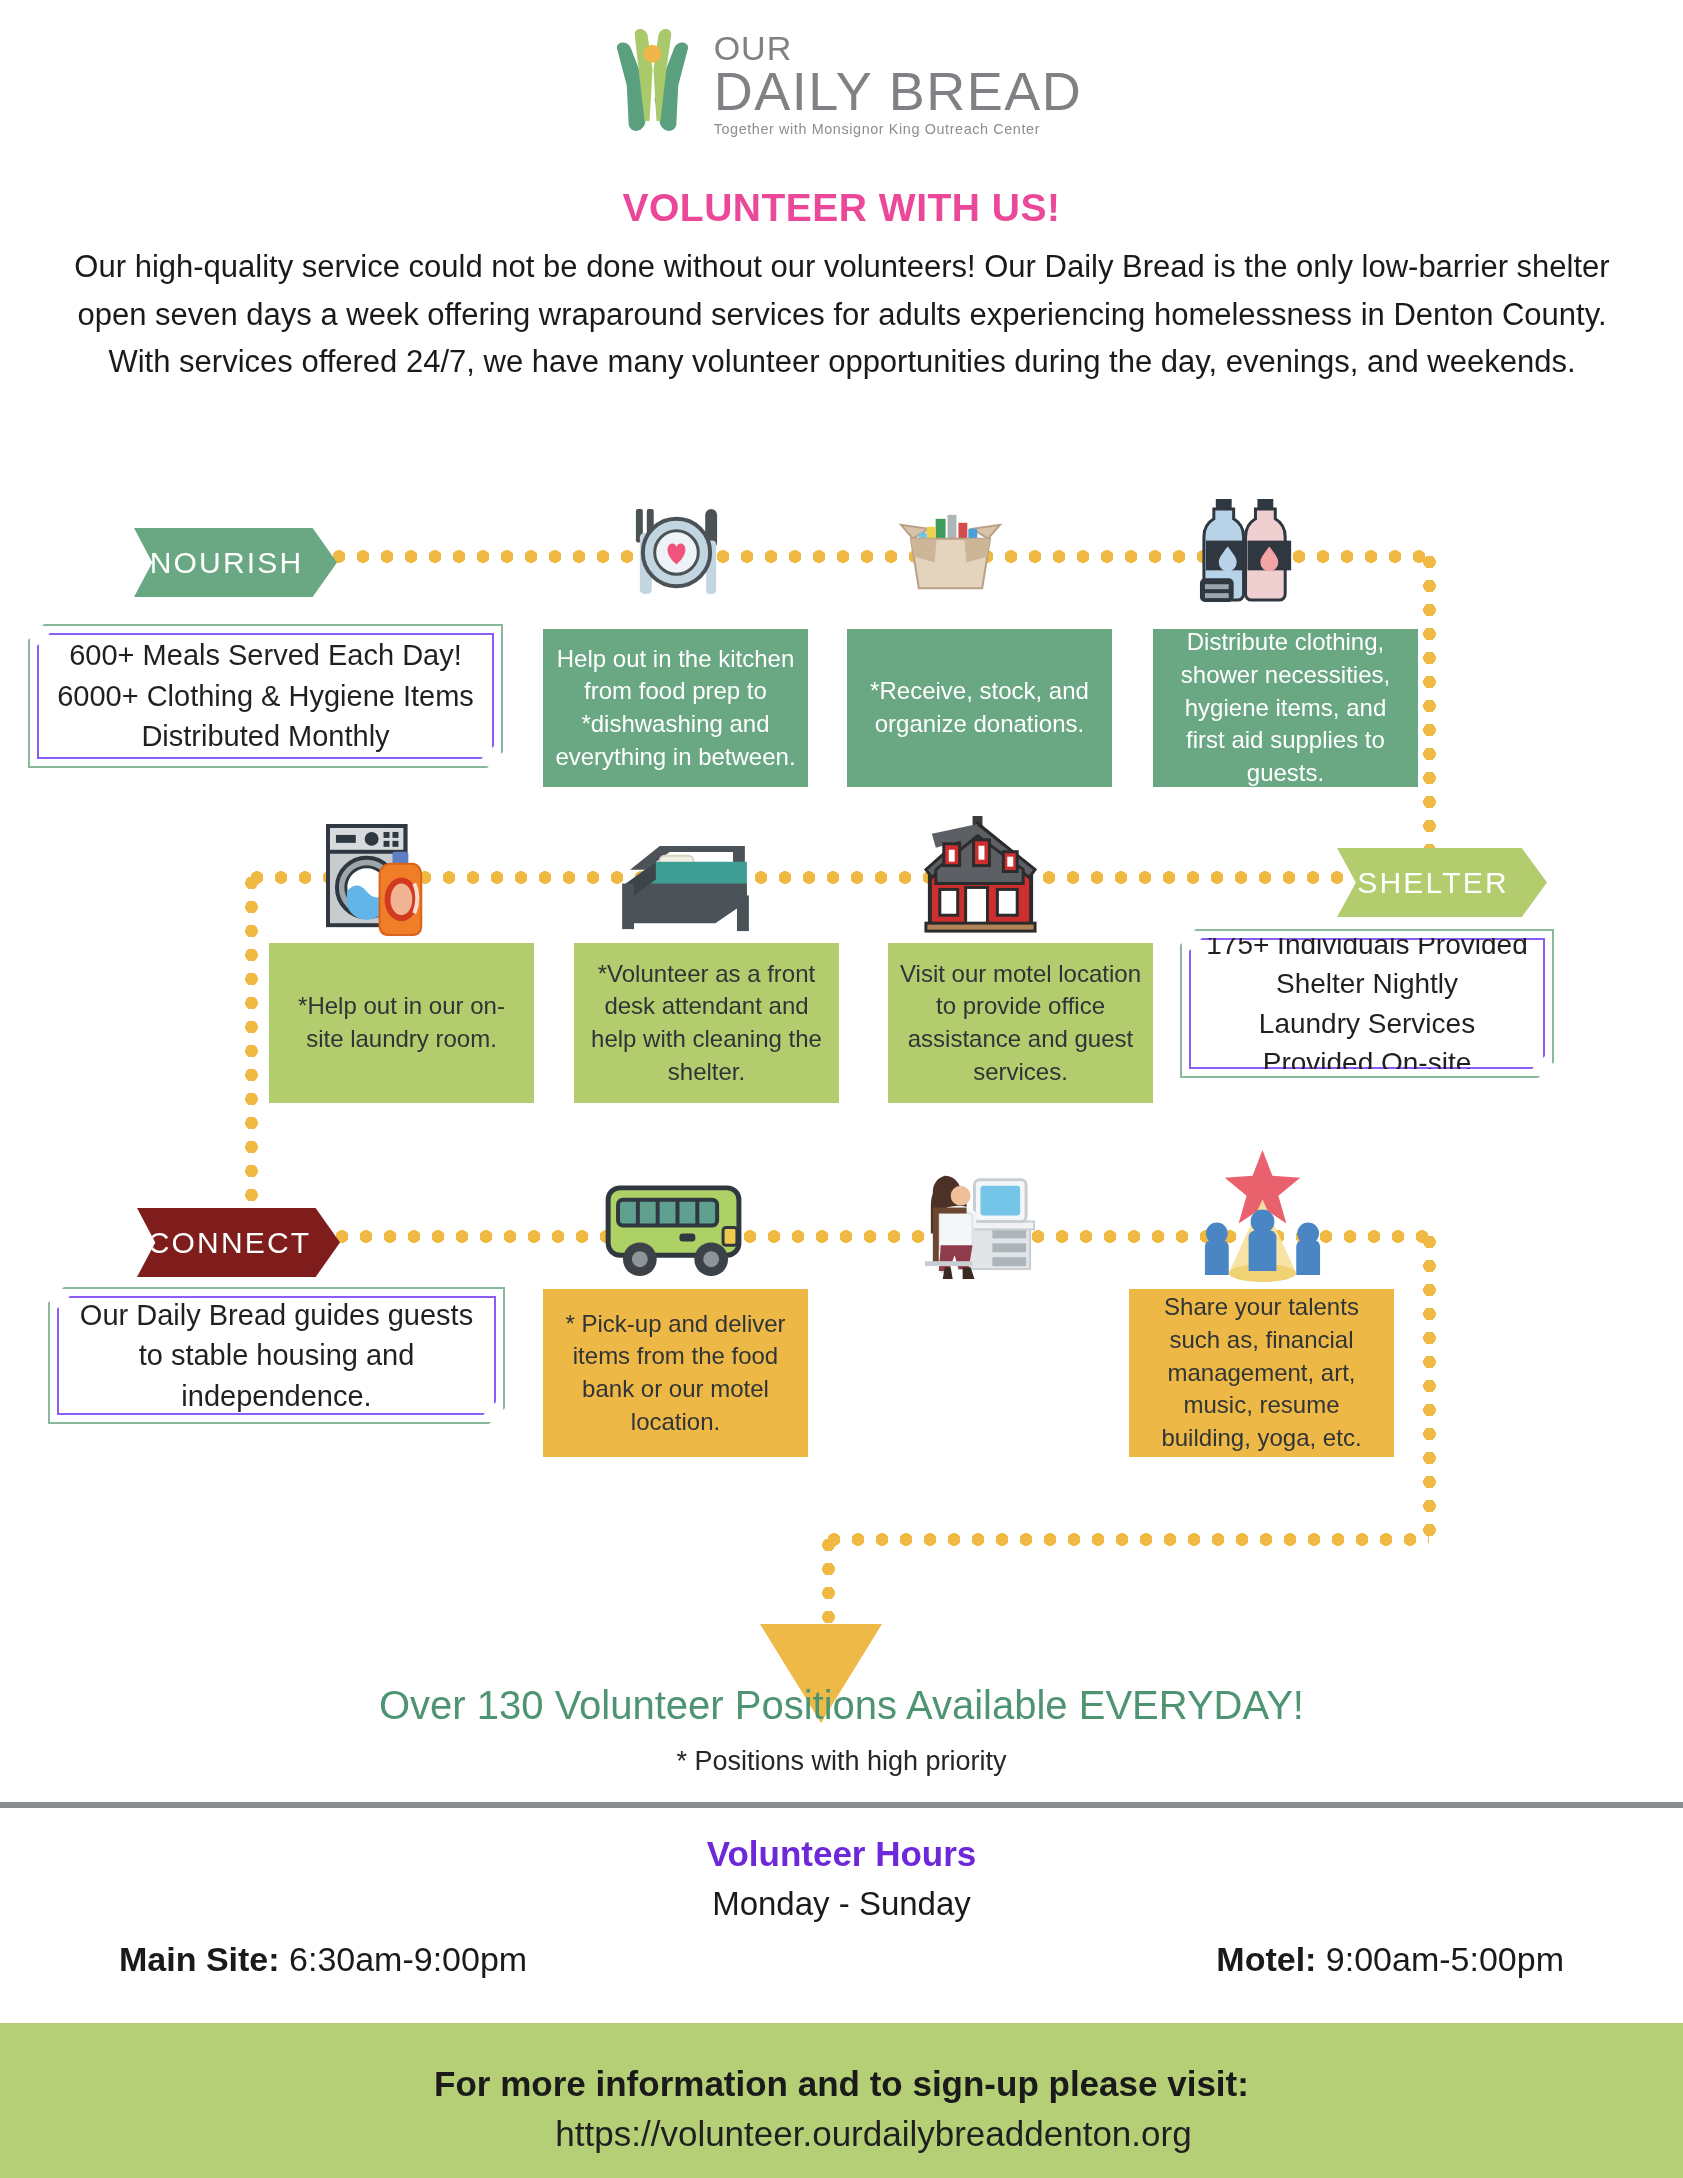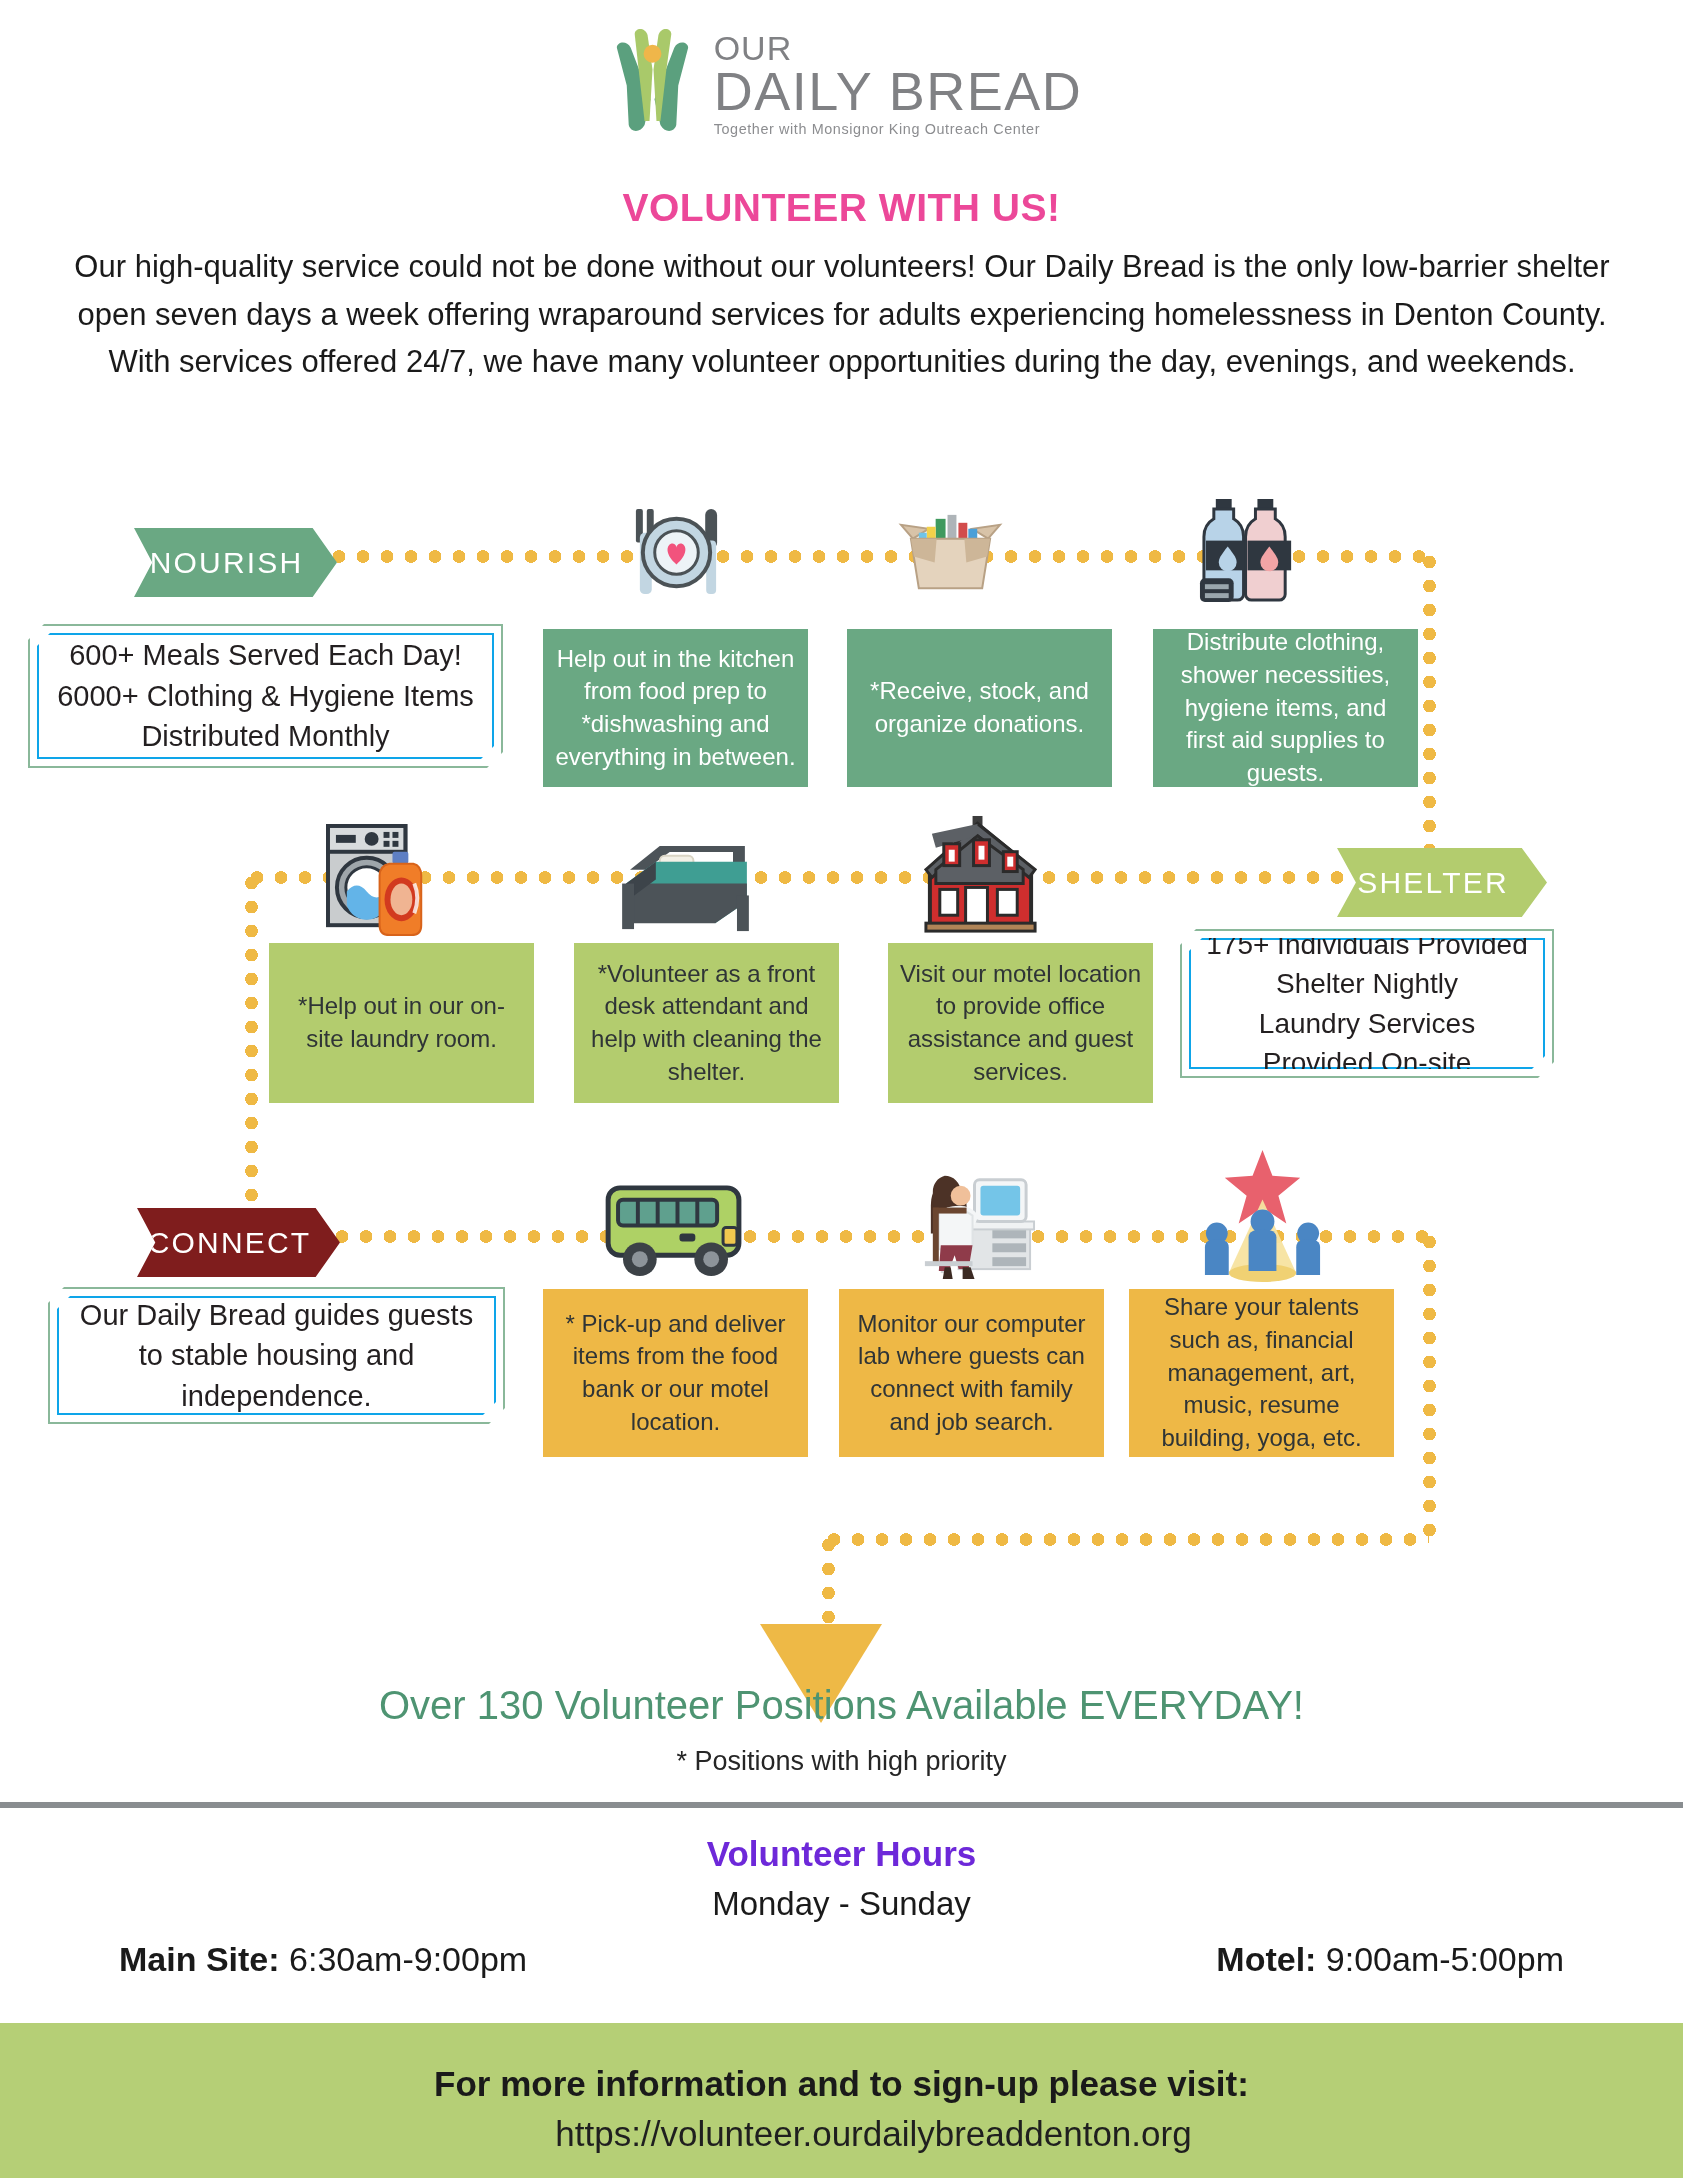--- a/index.html
+++ b/index.html
@@ -67,21 +67,21 @@
 
   
   .statbox {
     position: absolute;
     border: 2px solid #8ab89a;
     background: #ffffff;
     clip-path: polygon(16px 0, 100% 0, 100% calc(100% - 16px), calc(100% - 16px) 100%, 0 100%, 0 16px);
   }
   .statbox .inner {
     position: absolute; left: 7px; top: 7px; right: 7px; bottom: 7px;
-    border: 2px solid #0ea5e9;
+    border: 2px solid #8b5cf6;
     clip-path: polygon(13px 0, 100% 0, 100% calc(100% - 13px), calc(100% - 13px) 100%, 0 100%, 0 13px);
     display: flex; flex-direction: column; align-items: center; justify-content: center;
     text-align: center; color: #231f20; line-height: 1.4; padding: 6px 14px;
   }
   .statbox .l { display: block; }
   .statbox .gap { height: 22px; }
 
   
   .big-arrow {
     position: absolute;
@@ -365,23 +365,20 @@
 
   <div class="statbox" style="left:48px; top:1287px; width:457px; height:137px;">
     <div class="inner">
       <span class="l" style="font-size:29px">Our Daily Bread guides guests to stable housing and independence.</span>
     </div>
   </div>
 
   <div class="card amber" style="left:543px; top:1289px; width:265px; height:168px;">
     <span>* Pick-up and deliver items from the food bank or our motel location.</span>
   </div>
-  <div class="card amber" style="left:839px; top:1289px; width:265px; height:168px;">
-    <span>Monitor our computer lab where guests can connect with family and job search.</span>
-  </div>
   <div class="card amber" style="left:1129px; top:1289px; width:265px; height:168px;">
     <span>Share your talents such as, financial management, art, music, resume building, yoga, etc.</span>
   </div>
 
   <div class="big-arrow" style="left:760px; top:1624px;"></div>
 
   <div class="tagline" style="top:1683px;">Over 130 Volunteer Positions Available EVERYDAY!</div>
   <div class="subnote" style="top:1746px;">* Positions with high priority</div>
 
   <div class="divider" style="top:1802px;"></div>

